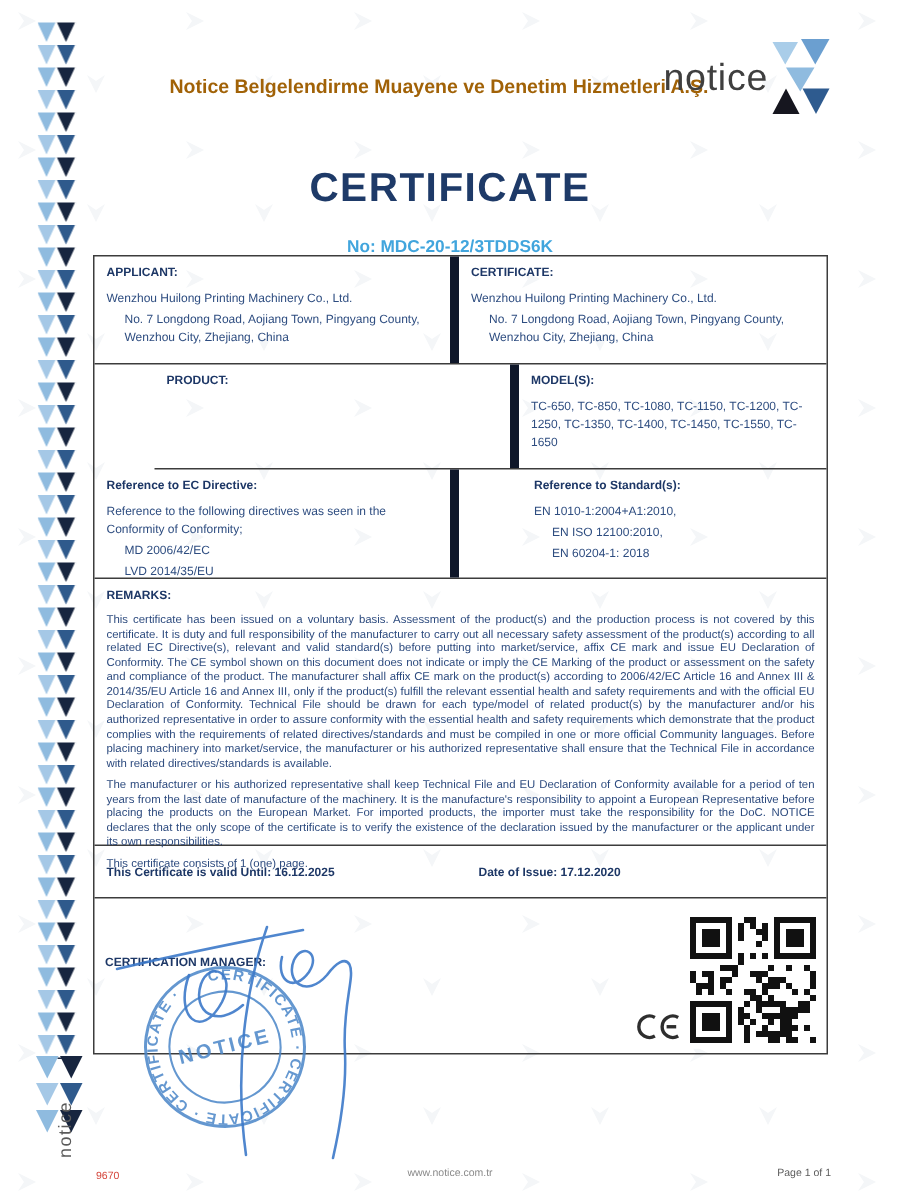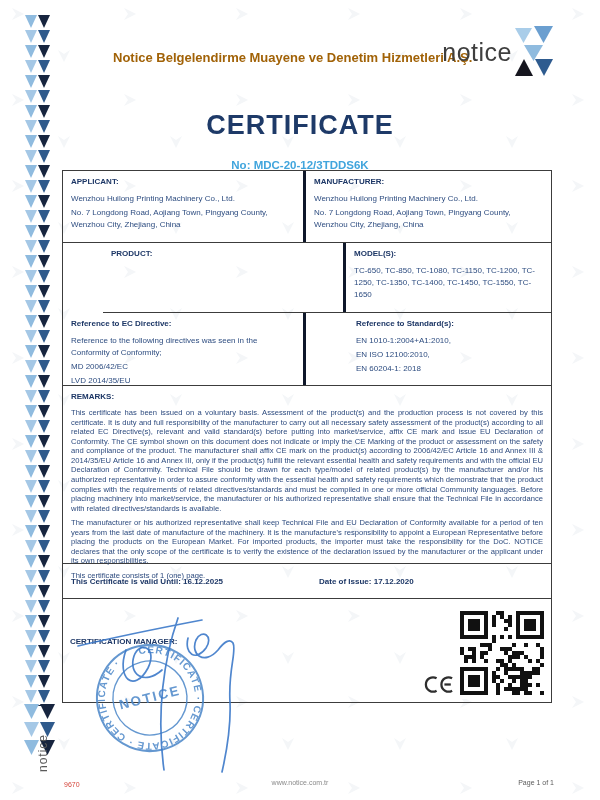--- a/index.html
+++ b/index.html
@@ -23,25 +23,25 @@
          font-weight:800;letter-spacing:1px;color:#1e3a68;z-index:2;}
   .cert-no{position:absolute;left:0;right:0;top:143px;text-align:center;font-size:11.5px;
            font-weight:bold;color:#41a5dd;z-index:2;margin-top:16px;}
   
   .cert-box{position:absolute;left:62px;top:170px;width:490px;height:533px;
             border:1px solid #3c3c3c;z-index:2;display:flex;flex-direction:column;
             box-sizing:border-box;background:transparent;}
   .row{display:flex;border-bottom:1px solid #3c3c3c;box-sizing:border-box;position:relative;}
   .row.last{border-bottom:none;flex:1;}
   .cell{padding:6px 8px;box-sizing:border-box;}
-  .cell.l{width:243px;border-right:3px solid #0f172a;}
+  .cell.l{width:243px;border-right:6px solid #0f172a;}
   .cell.r{flex:1;}
   .lbl{font-size:8px;font-weight:bold;color:#1d3766;margin:0 0 7px 0;}
   .txt{font-size:8px;color:#2e4d80;line-height:1.5;margin:0;}
-  .txt + .txt{margin-top:2px;}
+  .txt + .txt{margin-top:2px;margin-left:12px;}
   .rm{font-size:7.6px;color:#2c4a7e;line-height:1.26;text-align:justify;margin:0 0 5px 0;}
   .dates .txt-b{font-size:8px;font-weight:bold;color:#1d3766;}
   .dates{align-items:center;}
   .dates .dl{width:243px;padding-left:8px;box-sizing:border-box;}
   .dates .dr{flex:1;padding-left:13px;}
   .mgr{position:absolute;left:7px;top:38px;font-size:8px;font-weight:bold;color:#1d3766;}
   
   .stamp{position:absolute;left:92px;top:640px;z-index:3;opacity:0.85;transform:rotate(-14deg);}
   .sig{position:absolute;left:60px;top:598px;z-index:4;opacity:0.9;}
   .ce{position:absolute;left:422px;top:675px;z-index:3;}
@@ -108,21 +108,21 @@
 
   <div class="cert-box">
 
     <div class="row" style="height:72px;">
       <div class="cell l">
         <p class="lbl">APPLICANT:</p>
         <p class="txt">Wenzhou Huilong Printing Machinery Co., Ltd.</p>
         <p class="txt">No. 7 Longdong Road, Aojiang Town, Pingyang County, Wenzhou City, Zhejiang, China</p>
       </div>
       <div class="cell r">
-        <p class="lbl">MANUFACTURER:</p>
+        <p class="lbl">CERTIFICATE:</p>
         <p class="txt">Wenzhou Huilong Printing Machinery Co., Ltd.</p>
         <p class="txt">No. 7 Longdong Road, Aojiang Town, Pingyang County, Wenzhou City, Zhejiang, China</p>
       </div>
     </div>
 
     <div class="row" style="height:70px;margin-left:40px;">
       <div class="cell l">
         <p class="lbl">PRODUCT:</p>
       </div>
       <div class="cell r">

